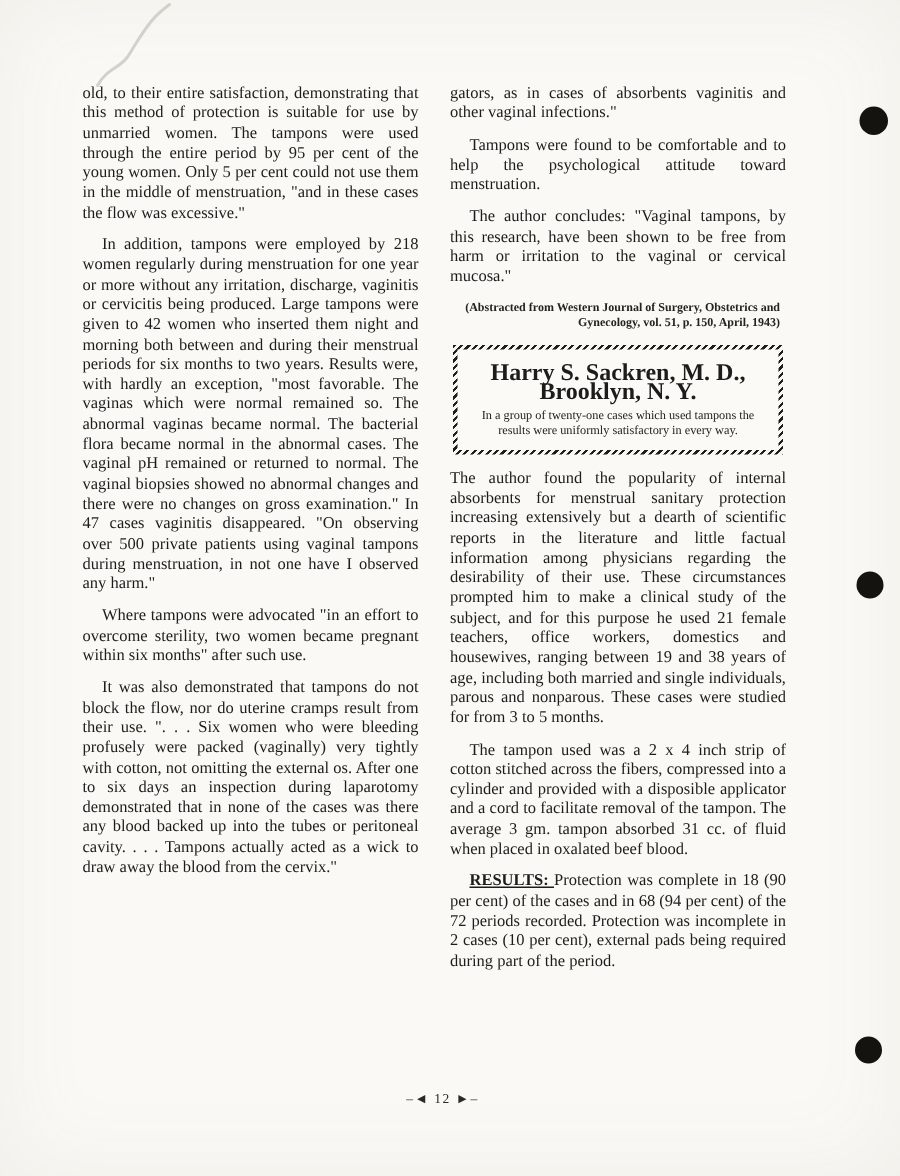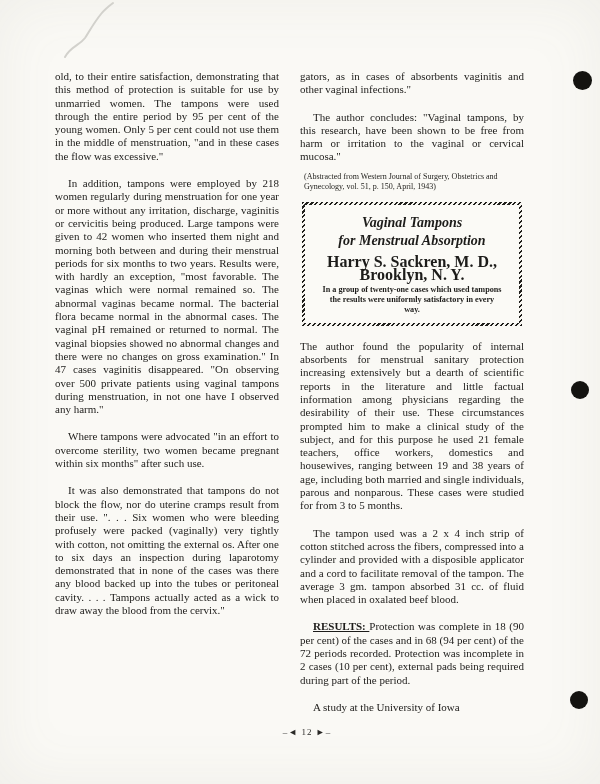--- a/index.html
+++ b/index.html
@@ -19,27 +19,27 @@
   .col{
     position:absolute;
     top:56px;
     width:224px;
     font-size:11px;
     line-height:13.3px;
     text-align:justify;
   }
   .col-left{left:55px;}
   .col-right{left:300px;}
-  .col p{margin:14px 0 8px 0;text-indent:13px;}
+  .col p{margin:0 0 8px 0;text-indent:13px;}
   .col p.noindent{text-indent:0;}
   .citation{
     font-size:8px;
     line-height:10px;
-    font-weight:normal;
-    text-align:left;
+    font-weight:bold;
+    text-align:right;
     text-indent:0;
     margin:2px 4px 10px 4px;
     color:#24231f;
   }
   .abstract-frame{
     margin:0 2px 10px 2px;
     padding:3px;
     background:repeating-linear-gradient(135deg,#1f1e1b 0,#1f1e1b 1.5px,#f6f5f0 1.5px,#f6f5f0 3.5px);
   }
   .abstract-inner{
@@ -54,30 +54,30 @@
     line-height:18px;
     margin-bottom:5px;
   }
   .box-author{
     font-weight:bold;
     font-size:16px;
     line-height:13px;
     margin-bottom:4px;
   }
   .box-summary{
-    font-weight:bold;
+    font-weight:normal;
     font-size:8.2px;
     line-height:10px;
     padding:0 6px;
   }
   .bold{font-weight:bold;text-decoration:underline;}
   .italic{}
   .footer{
     position:absolute;
-    left:252px;top:727px;
+    left:240px;top:727px;
     width:110px;
     text-align:center;
     font-size:9px;
     letter-spacing:1px;
     color:#2a2926;
   }
   .dot{
     position:absolute;
     background:#141310;
     border-radius:50%;
@@ -101,39 +101,35 @@
 
   <div class="col col-left">
     <p class="noindent">old, to their entire satisfaction, demonstrating that this method of protection is suitable for use by unmarried women. The tampons were used through the entire period by 95 per cent of the young women. Only 5 per cent could not use them in the middle of menstruation, "and in these cases the flow was excessive."</p>
     <p>In addition, tampons were employed by 218 women regularly during menstruation for one year or more without any irritation, discharge, vaginitis or cervicitis being produced. Large tampons were given to 42 women who inserted them night and morning both between and during their menstrual periods for six months to two years. Results were, with hardly an exception, "most favorable. The vaginas which were normal remained so. The abnormal vaginas became normal. The bacterial flora became normal in the abnormal cases. The vaginal pH remained or returned to normal. The vaginal biopsies showed no abnormal changes and there were no changes on gross examination." In 47 cases vaginitis disappeared. "On observing over 500 private patients using vaginal tampons during menstruation, in not one have I observed any harm."</p>
     <p>Where tampons were advocated "in an effort to overcome sterility, two women became pregnant within six months" after such use.</p>
     <p>It was also demonstrated that tampons do not block the flow, nor do uterine cramps result from their use. ". . . Six women who were bleeding profusely were packed (vaginally) very tightly with cotton, not omitting the external os. After one to six days an inspection during laparotomy demonstrated that in none of the cases was there any blood backed up into the tubes or peritoneal cavity. . . . Tampons actually acted as a wick to draw away the blood from the cervix."</p>
   </div>
 
   <div class="col col-right">
     <p class="noindent">gators, as in cases of absorbents vaginitis and other vaginal infections."</p>
+    <p>Tampons were found to be comfortable and to help the psychological attitude toward menstruation.</p>
     <p>The author concludes: "Vaginal tampons, by this research, have been shown to be free from harm or irritation to the vaginal or cervical mucosa."</p>
 
     <div class="citation">(Abstracted from Western Journal of Surgery, Obstetrics and Gynecology, vol. 51, p. 150, April, 1943)</div>
 
     <div class="abstract-frame">
       <div class="abstract-inner">
-        <div class="box-title">
-          <div>Vaginal Tampons</div>
-          <div>for Menstrual Absorption</div>
-        </div>
         <div class="box-author">Harry S. Sackren, M. D., Brooklyn, N. Y.</div>
         <div class="box-summary">In a group of twenty-one cases which used tampons the results were uniformly satisfactory in every way.</div>
       </div>
     </div>
 
     <p class="noindent">The author found the popularity of internal absorbents for menstrual sanitary protection increasing extensively but a dearth of scientific reports in the literature and little factual information among physicians regarding the desirability of their use. These circumstances prompted him to make a clinical study of the subject, and for this purpose he used 21 female teachers, office workers, domestics and housewives, ranging between 19 and 38 years of age, including both married and single individuals, parous and nonparous. These cases were studied for from 3 to 5 months.</p>
     <p>The tampon used was a 2 x 4 inch strip of cotton stitched across the fibers, compressed into a cylinder and provided with a disposible applicator and a cord to facilitate removal of the tampon. The average 3 gm. tampon absorbed 31 cc. of fluid when placed in oxalated beef blood.</p>
     <p><span class="bold">RESULTS: </span><span class="italic">Protection</span><span> was complete in 18 (90 per cent) of the cases and in 68 (94 per cent) of the 72 periods recorded. Protection was incomplete in 2 cases (10 per cent), external pads being required during part of the period.</span></p>
-    <p>A study at the University of Iowa</p>
   </div>
 
   <div class="footer">
     <span>–◄</span>
     <span>12</span>
     <span>►–</span>
   </div>
 
   <div class="dot dot-1"></div>
   <div class="dot dot-2"></div>

